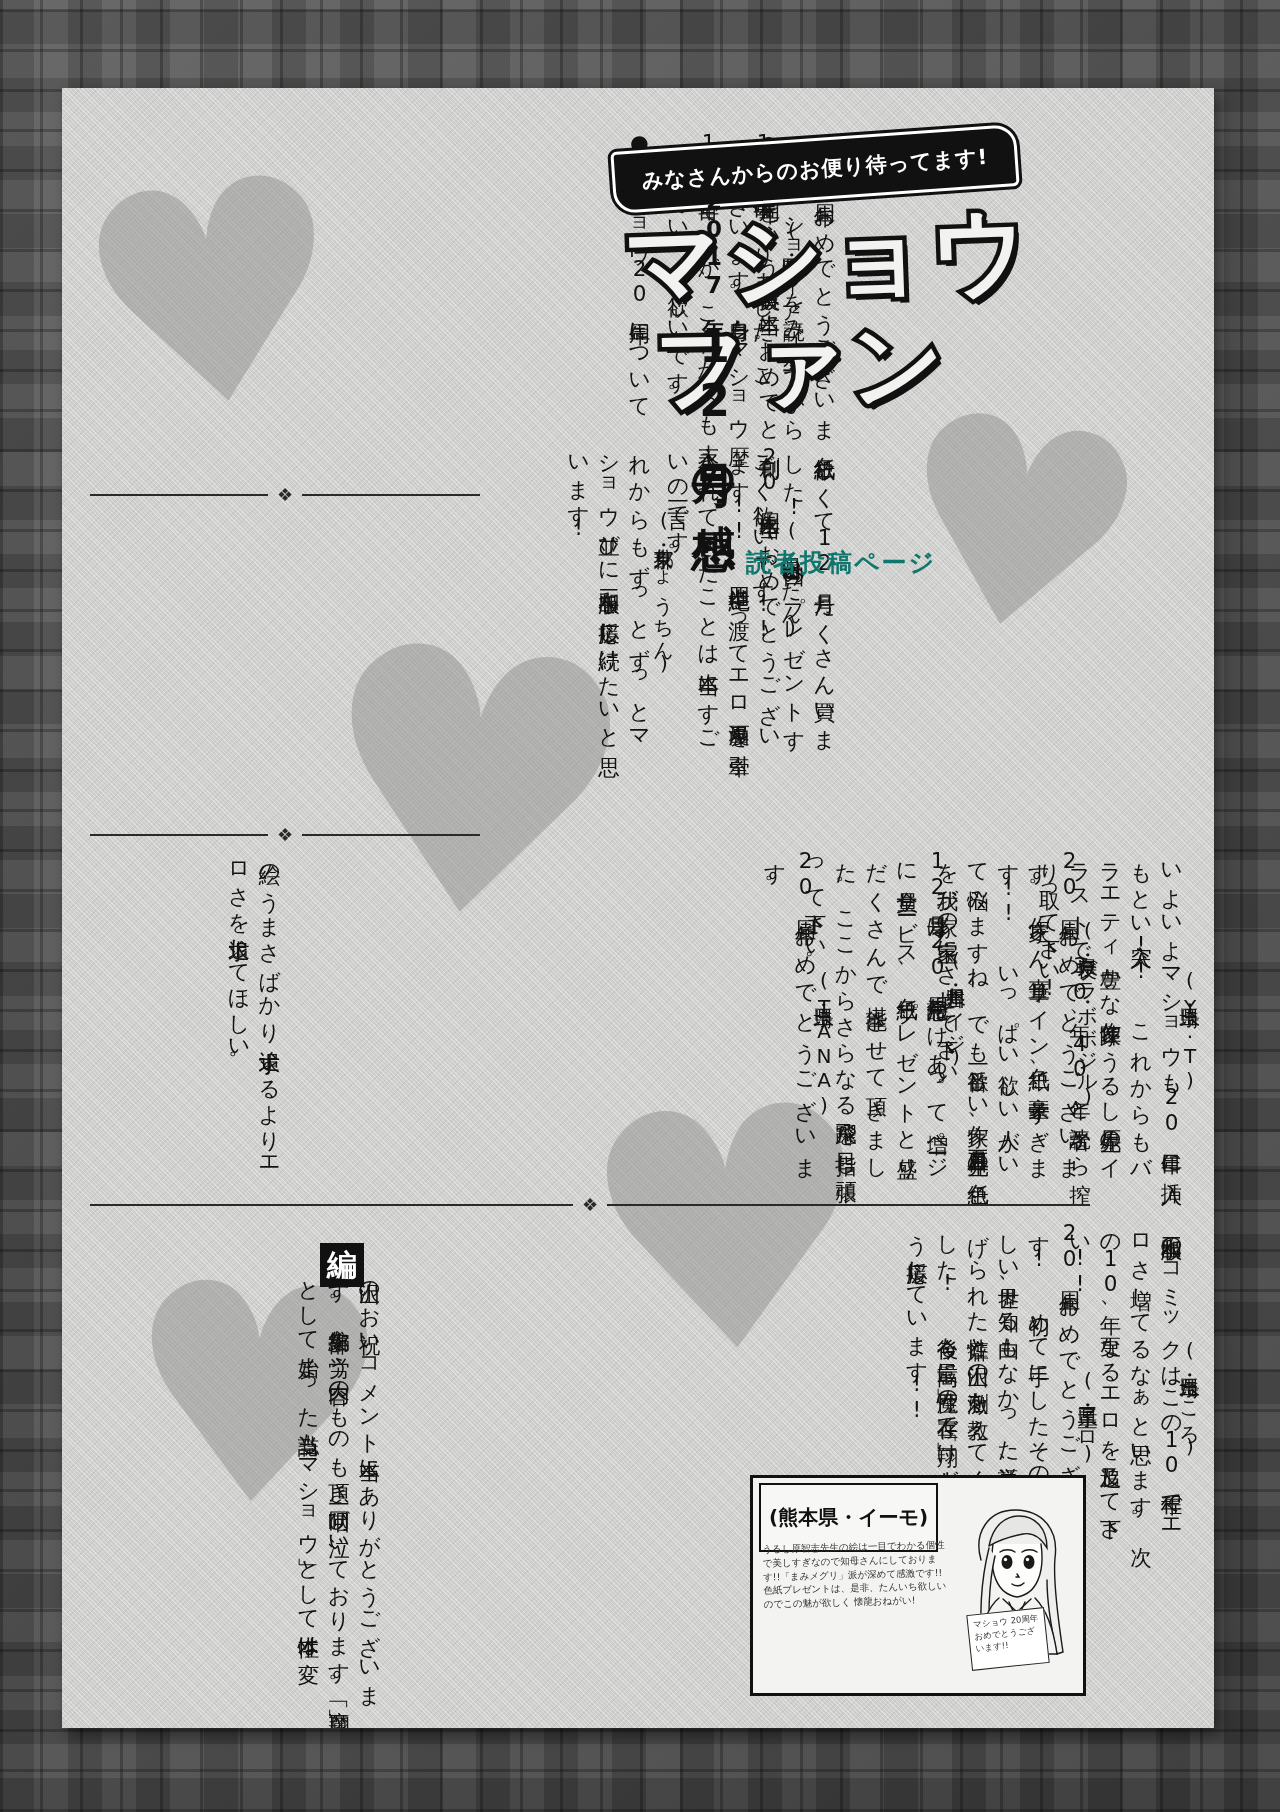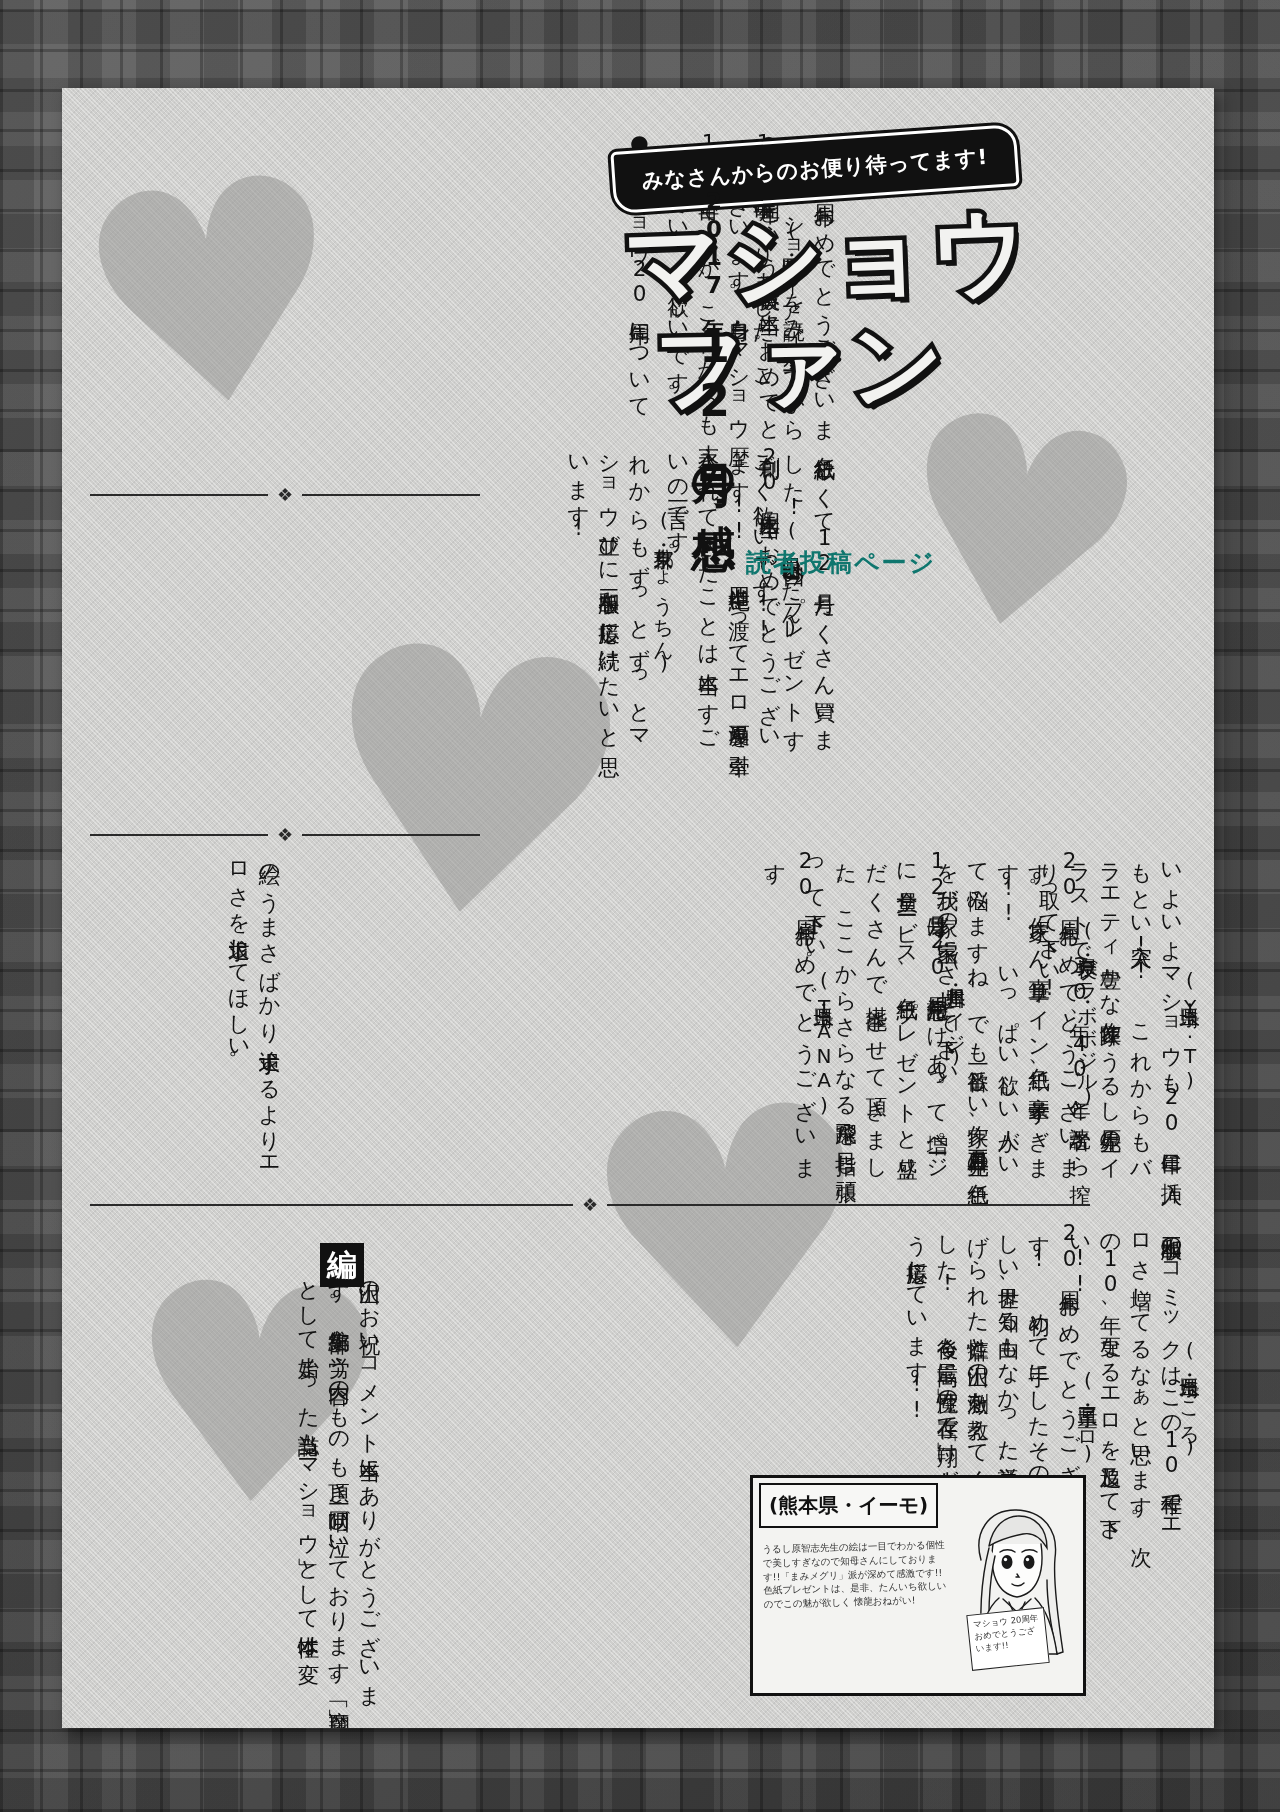--- a/index.html
+++ b/index.html
@@ -221,21 +221,21 @@
     background:#f3f3f1;
     border: 3px solid #111;
     z-index: 6;
     overflow:hidden;
   }
   #pc-name {
     position:absolute;
     left: 6px; top: 5px;
     border:2px solid #111;
     background:#f7f7f5;
-    padding: 7px 8px;
+    padding: 19px 8px;
     font-size: 20px;
     font-weight:bold;
     color:#111;
   }
   #pc-hand {
     position:absolute;
     left: 10px; top: 62px;
     width: 190px;
     font-size: 9.5px;
     line-height: 1.45;

